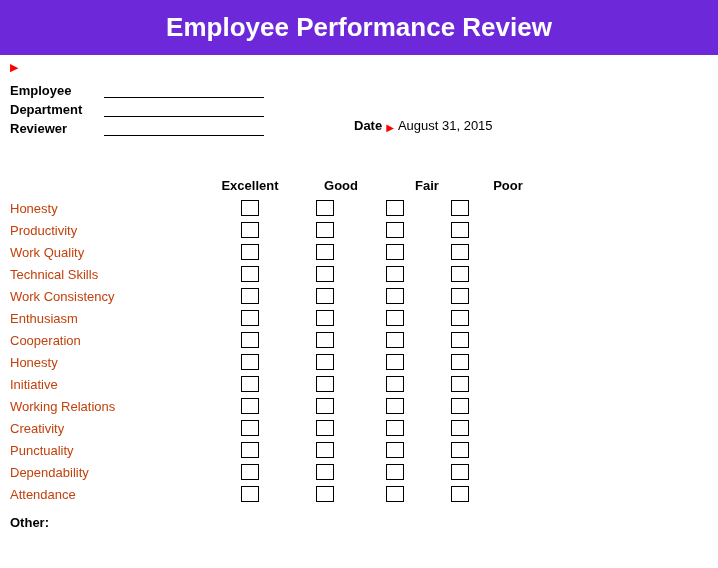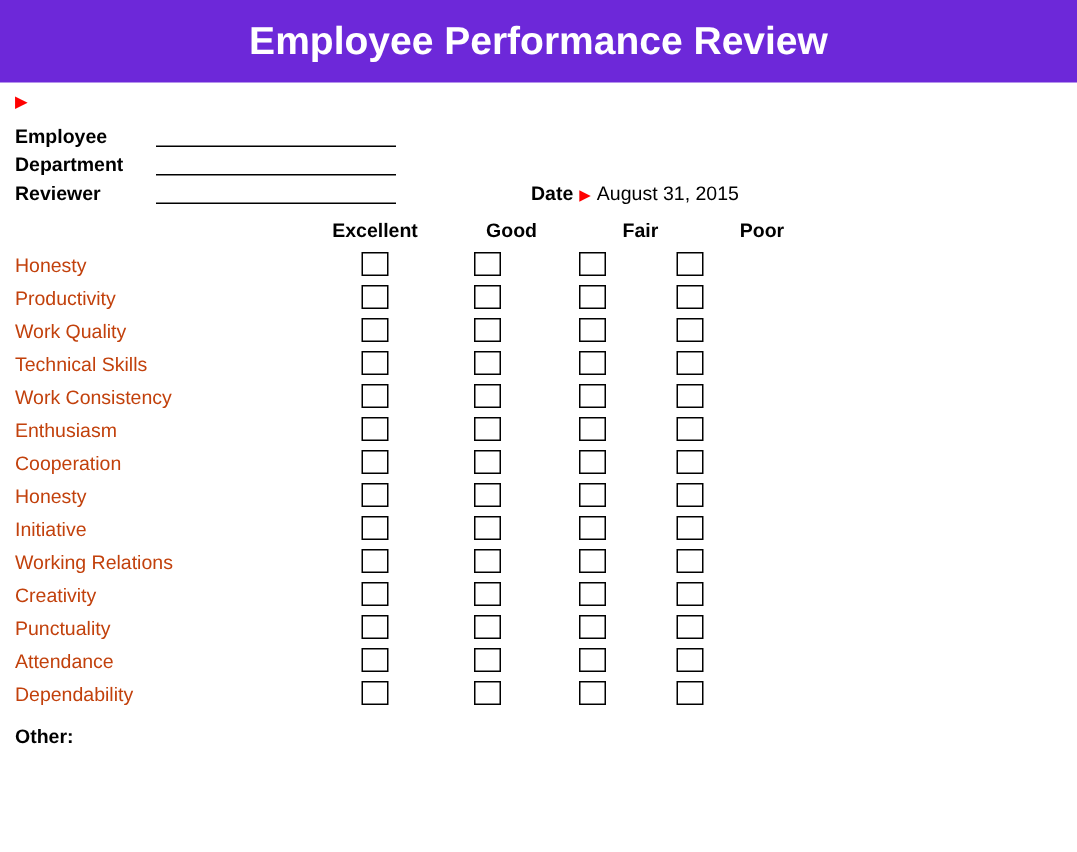--- a/index.html
+++ b/index.html
@@ -65,21 +65,21 @@
     }
 
     .left-fields {
       display: flex;
       flex-direction: column;
       gap: 3px;
     }
 
     .right-fields-col {
       display: flex;
-      flex-direction: row;
+      flex-direction: column;
       gap: 3px;
       margin-left: 80px;
       margin-top: 36px;
     }
 
     .date-row {
       display: flex;
       align-items: flex-end;
       gap: 4px;
     }
@@ -117,21 +117,21 @@
 
     .col-header {
       font-weight: bold;
       text-align: center;
       font-size: 13px;
     }
 
     .col-excellent { width: 80px; }
     .col-good { width: 70px; }
     .col-fair { width: 70px; }
-    .col-poor { width: 60px; }
+    .col-poor { width: 60px; margin-top: 32px; }
 
     .ratings-grid {
       display: flex;
       flex-direction: column;
     }
 
     .rating-row {
       display: flex;
       align-items: center;
       height: 22px;
@@ -423,38 +423,38 @@
           </div>
           <div class="col-box col-box-fair">
             <span class="checkbox-cell"></span>
           </div>
           <div class="col-box col-box-poor">
             <span class="checkbox-cell"></span>
           </div>
         </div>
       </div>
       <div class="rating-row">
+        <div class="row-label">Dependability</div>
+        <div class="rating-cols">
+          <div class="col-box col-box-excellent">
+            <span class="checkbox-cell"></span>
+          </div>
+          <div class="col-box col-box-good">
+            <span class="checkbox-cell"></span>
+          </div>
+          <div class="col-box col-box-fair">
+            <span class="checkbox-cell"></span>
+          </div>
+          <div class="col-box col-box-poor">
+            <span class="checkbox-cell"></span>
+          </div>
+        </div>
+      </div>
+      <div class="rating-row">
         <div class="row-label">Attendance</div>
-        <div class="rating-cols">
-          <div class="col-box col-box-excellent">
-            <span class="checkbox-cell"></span>
-          </div>
-          <div class="col-box col-box-good">
-            <span class="checkbox-cell"></span>
-          </div>
-          <div class="col-box col-box-fair">
-            <span class="checkbox-cell"></span>
-          </div>
-          <div class="col-box col-box-poor">
-            <span class="checkbox-cell"></span>
-          </div>
-        </div>
-      </div>
-      <div class="rating-row">
-        <div class="row-label">Dependability</div>
         <div class="rating-cols">
           <div class="col-box col-box-excellent">
             <span class="checkbox-cell"></span>
           </div>
           <div class="col-box col-box-good">
             <span class="checkbox-cell"></span>
           </div>
           <div class="col-box col-box-fair">
             <span class="checkbox-cell"></span>
           </div>

